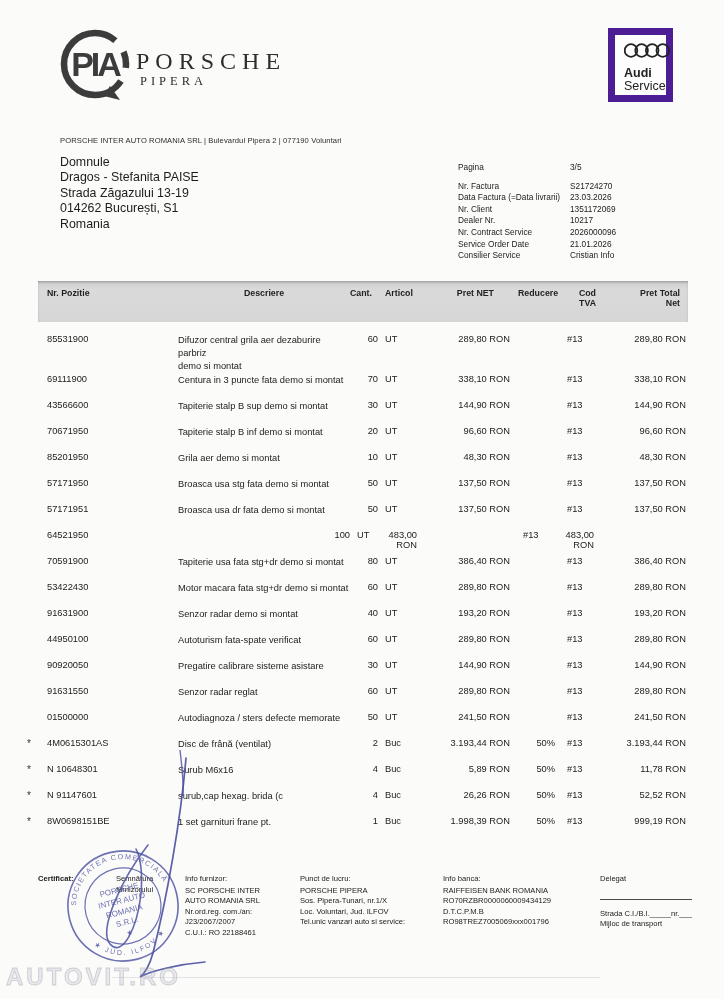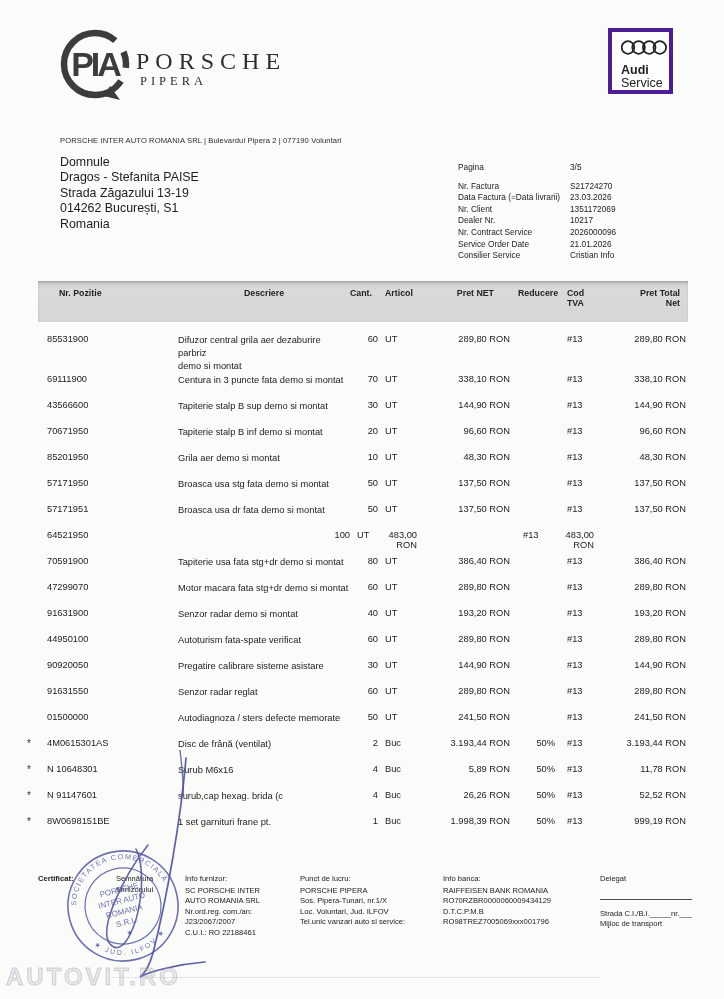--- a/index.html
+++ b/index.html
@@ -20,22 +20,22 @@
     position:absolute; left:78px; top:26px;
     font-family:"Liberation Serif", serif;
     font-size:24px; letter-spacing:6px; color:#2e2e2e; font-weight:400;
   }
   .logo-sub {
     position:absolute; left:82px; top:52px;
     font-family:"Liberation Serif", serif;
     font-size:12.5px; letter-spacing:4px; color:#2e2e2e;
   }
   .audi-box {
-    left:608px; top:28px; width:65px; height:66px;
-    border:4px solid #4c1d95; background:#fdfdfd;
+    left:608px; top:28px; width:65px; height:74px;
+    border:7px solid #4c1d95; background:#fdfdfd;
     padding:7px 0 0 9px;
   }
   .audi-text1 { font-size:12.5px; font-weight:700; color:#222; margin-top:3px; }
   .audi-text2 { font-size:12.5px; color:#222; margin-top:-1px; }
 
   
   .sender-line { left:60px; top:136px; font-size:7.6px; color:#2b2b2b; letter-spacing:.1px; }
   .recipient { left:60px; top:155px; font-size:12.4px; line-height:15.4px; color:#1c1c1c; }
   .meta { left:458px; top:162px; width:240px; font-size:8.3px; color:#1c1c1c; }
   .meta-row { display:flex; line-height:11.6px; }
@@ -44,27 +44,27 @@
 
   
   .inv-table { left:38px; top:281px; width:650px; }
   .thead {
     height:41px; background:linear-gradient(#cfcfcf,#dadada 22%,#d6d6d6);
     box-shadow: inset 0 2px 3px -1px rgba(0,0,0,.3);
     font-size:8.8px; font-weight:700; color:#222;
   }
   .grid8 { display:grid; grid-template-columns:140px 172px 28px 47px 93px 44px 34px 92px; }
   .thead.grid8 { padding-top:7px; }
-  .h-c1 { padding-left:21px; }
+  .h-c1 { padding-left:9px; }
   .h-c2 { text-align:center; }
   .h-c3 { text-align:left; }
   .h-c4 { padding-left:7px; }
   .h-c5 { text-align:right; padding-right:24px; }
   .h-c6 { text-align:right; padding-right:6px; }
-  .h-c7 { padding-left:5px; line-height:10px; }
+  .h-c7 { padding-left:5px; line-height:10px;text-align:right; }
   .h-c8 { text-align:right; padding-right:8px; line-height:10px; }
 
   .tbody { margin-top:9px; }
   .trow { position:relative; height:26px; font-size:9.3px; color:#1c1c1c; align-items:start; padding-top:3px; }
   .trow.tall { height:40px; }
   .t-marker { position:absolute; left:-11px; top:3px; font-size:10px; color:#333; }
   .t-c1 { padding-left:9px; }
   .t-c2 { white-space:pre-line; line-height:13px; }
   .t-c3 { text-align:right; }
   .t-c4 { padding-left:7px; }
@@ -263,21 +263,21 @@
         <span class="t-c1">70591900</span>
         <span class="t-c2">Tapiterie usa fata stg+dr  demo si montat</span>
         <span class="t-c3">80</span>
         <span class="t-c4">UT</span>
         <span class="t-c5">386,40 RON</span>
         <span class="t-c6"></span>
         <span class="t-c7">#13</span>
         <span class="t-c8">386,40 RON</span>
       </div>
       <div class="trow grid8">
-        <span class="t-c1">47299070</span>
+        <span class="t-c1">53422430</span>
         <span class="t-c2">Motor macara fata stg+dr  demo si montat</span>
         <span class="t-c3">60</span>
         <span class="t-c4">UT</span>
         <span class="t-c5">289,80 RON</span>
         <span class="t-c6"></span>
         <span class="t-c7">#13</span>
         <span class="t-c8">289,80 RON</span>
       </div>
       <div class="trow grid8">
         <span class="t-c1">91631900</span>

